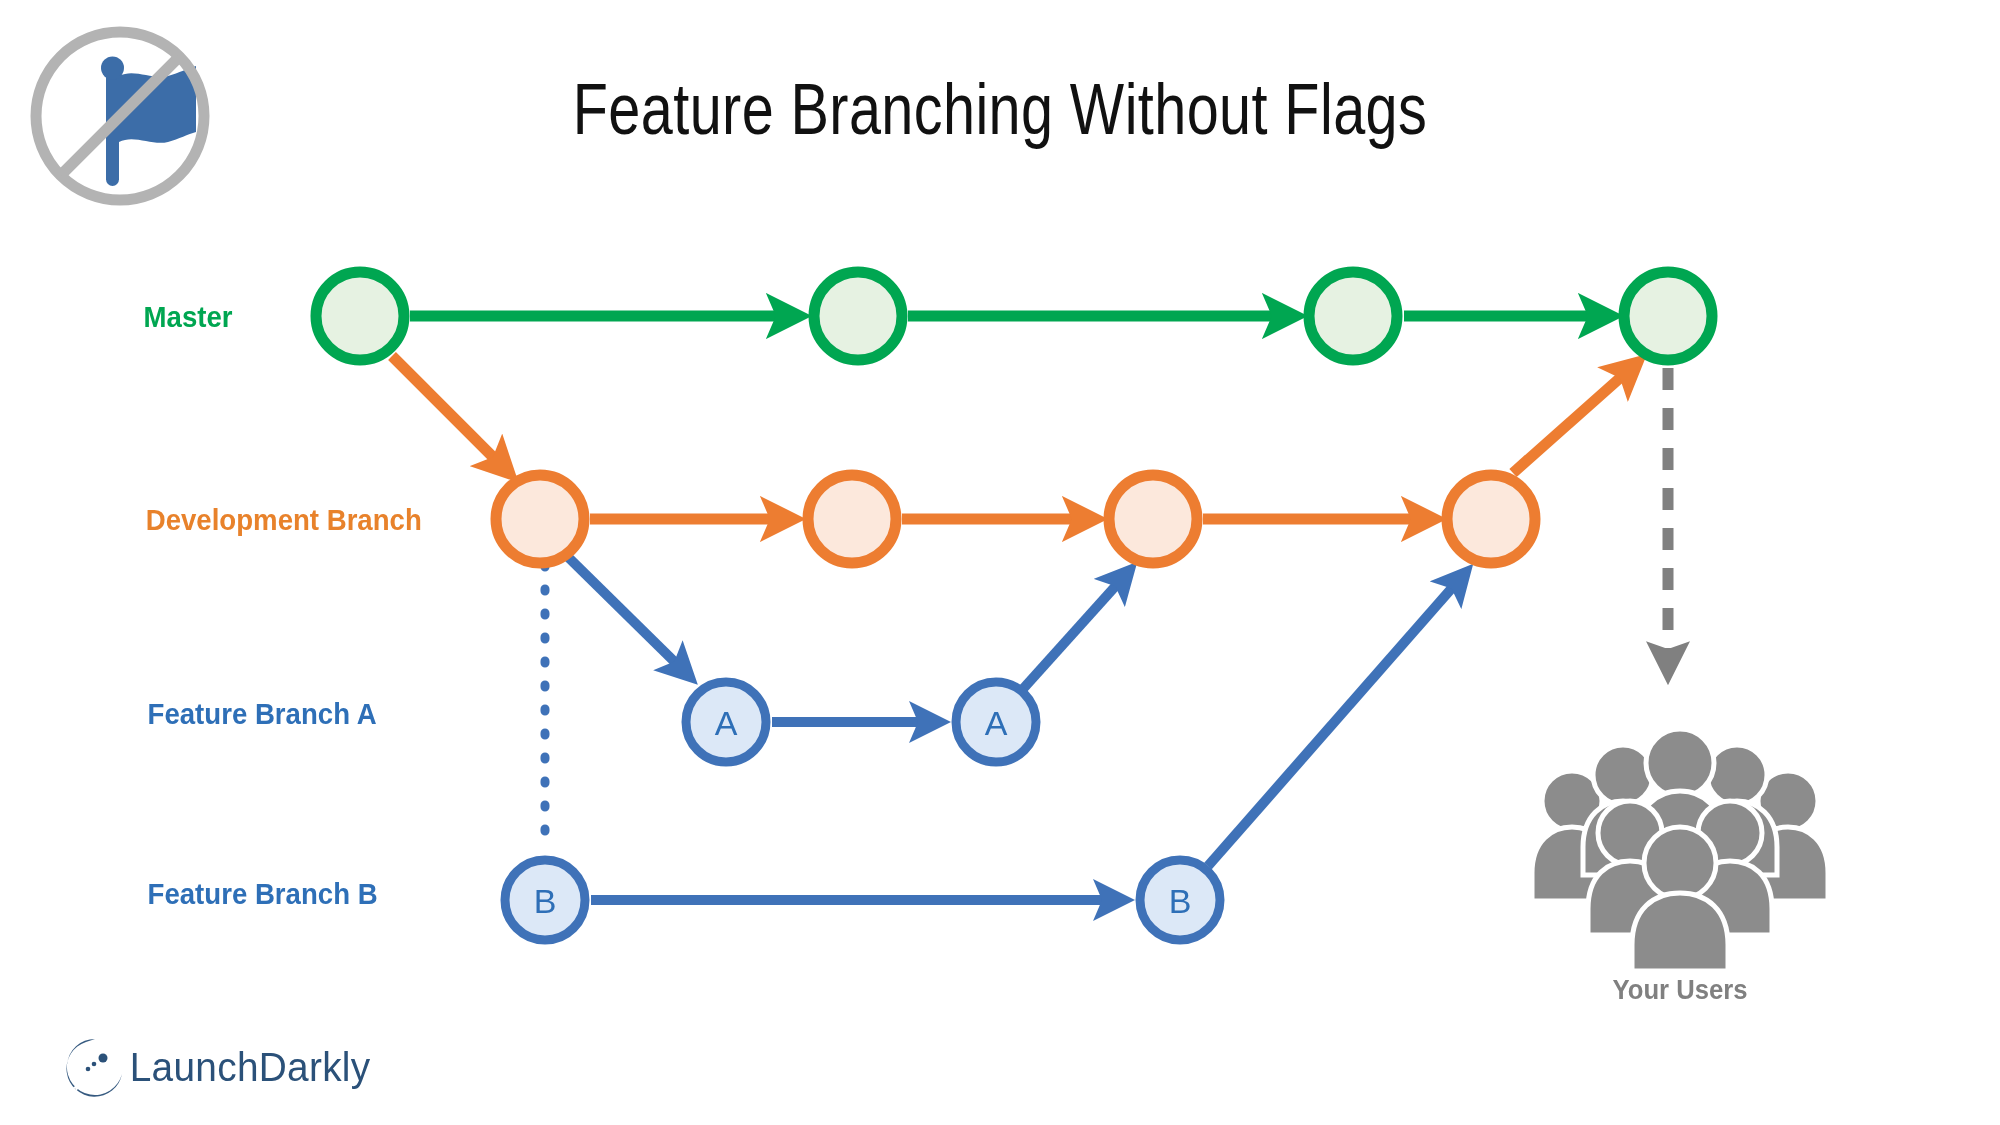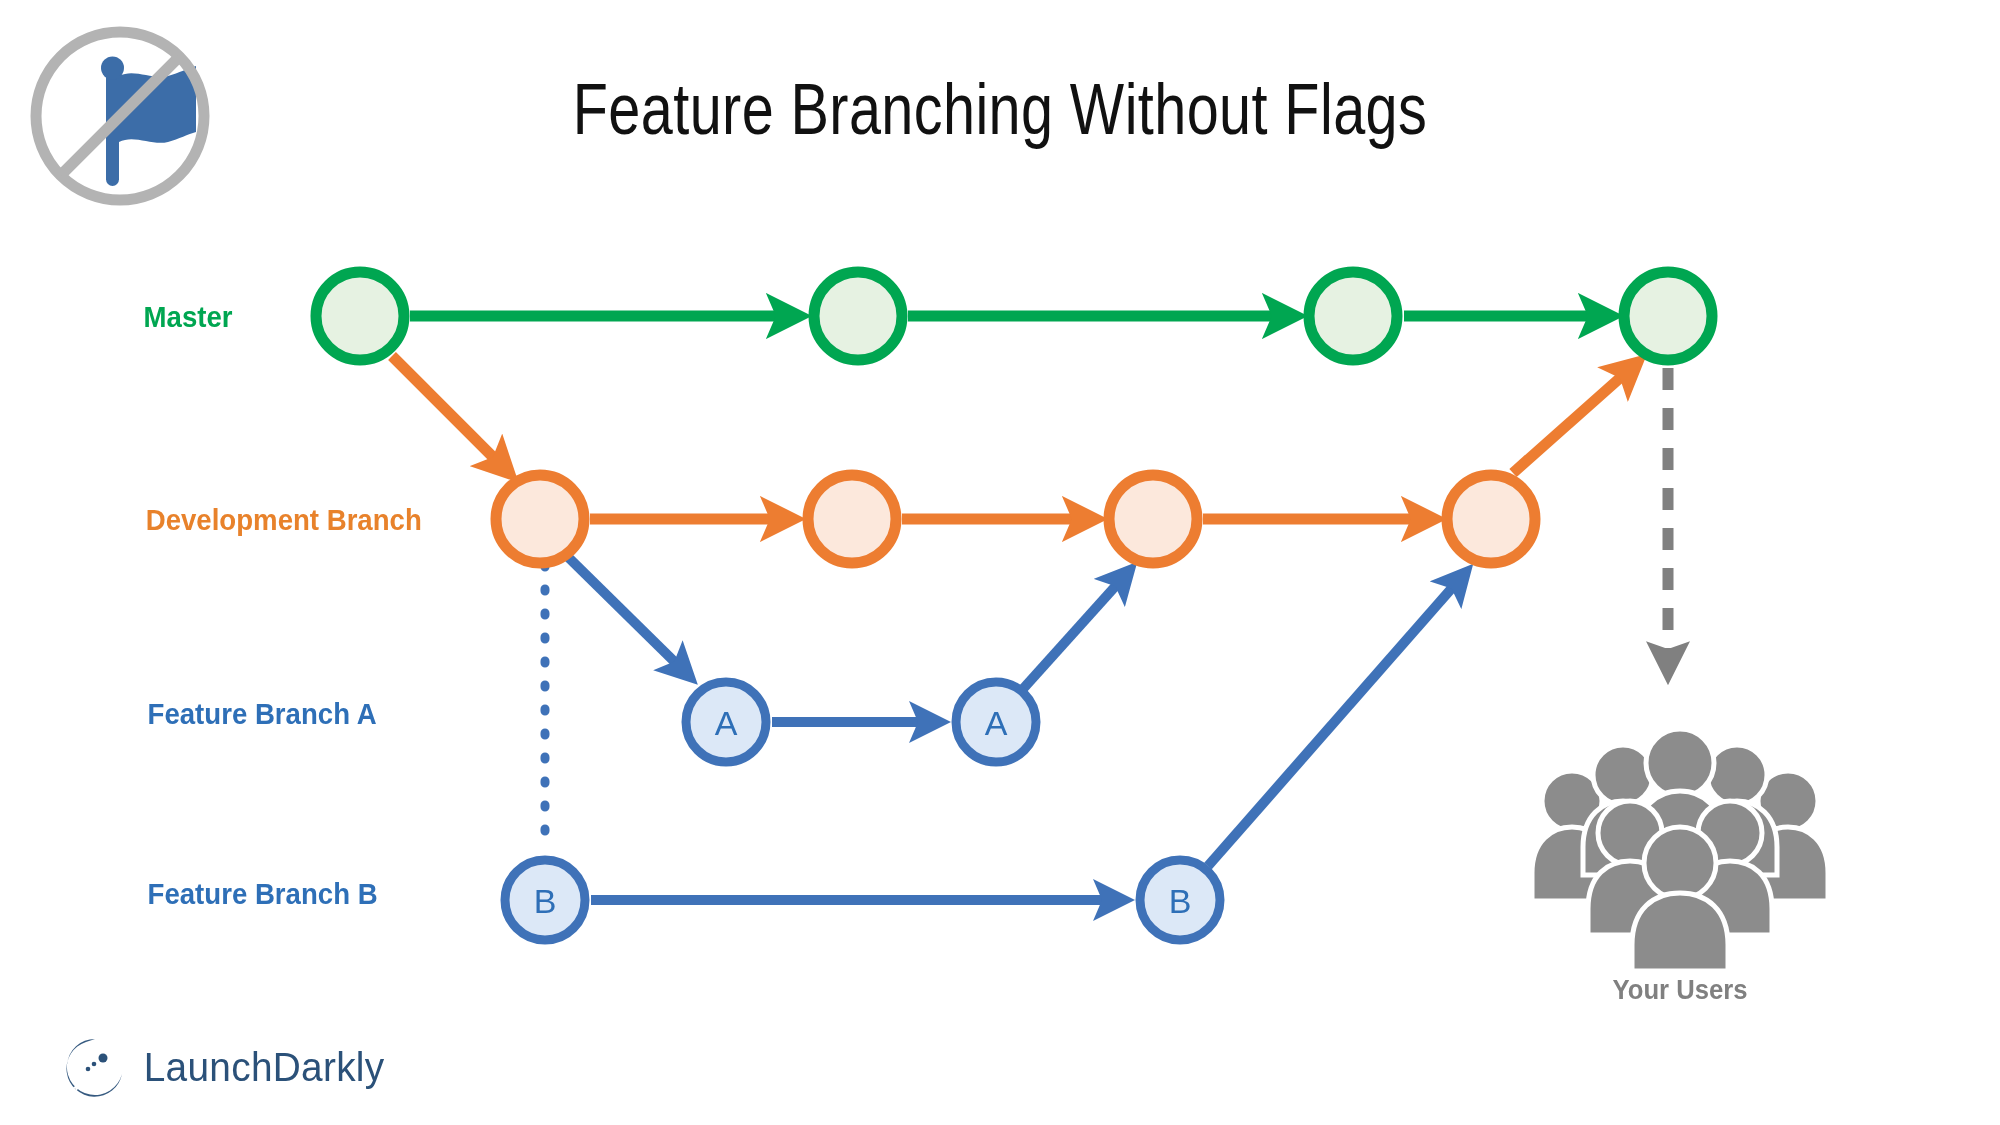--- a/index.html
+++ b/index.html
@@ -139,21 +139,20 @@
   }
 
   
   #brand-logo {
     position: absolute;
     left: 64px;
     top: 1036px;
     height: 62px;
     display: flex;
     align-items: center;
-    gap: 14px;
   }
   #brand-wordmark {
     font-family: "Liberation Sans", sans-serif;
     font-size: 40px;
     font-weight: 300;
     color: #2B5179;
     letter-spacing: 0.3px;
     transform: scaleX(0.97);
   }
 </style>

